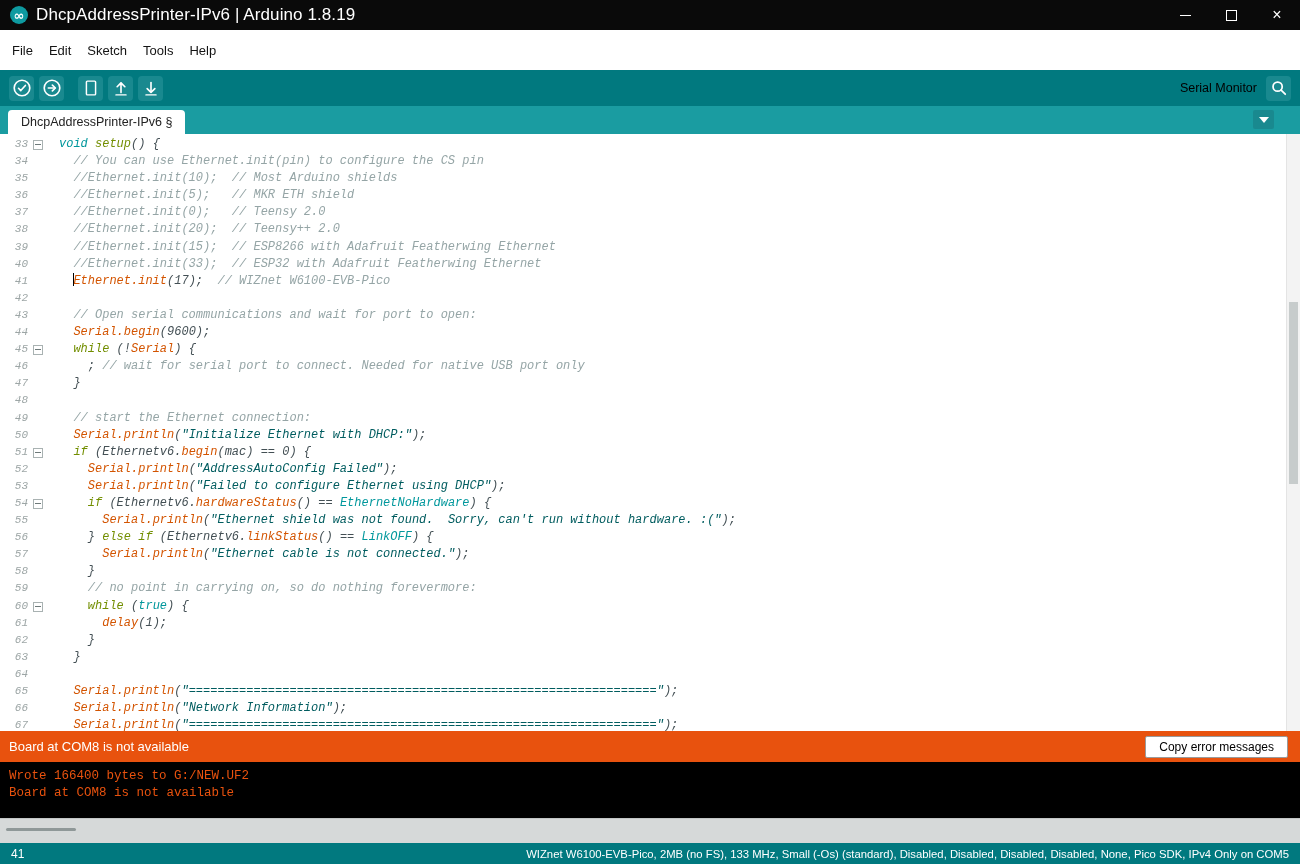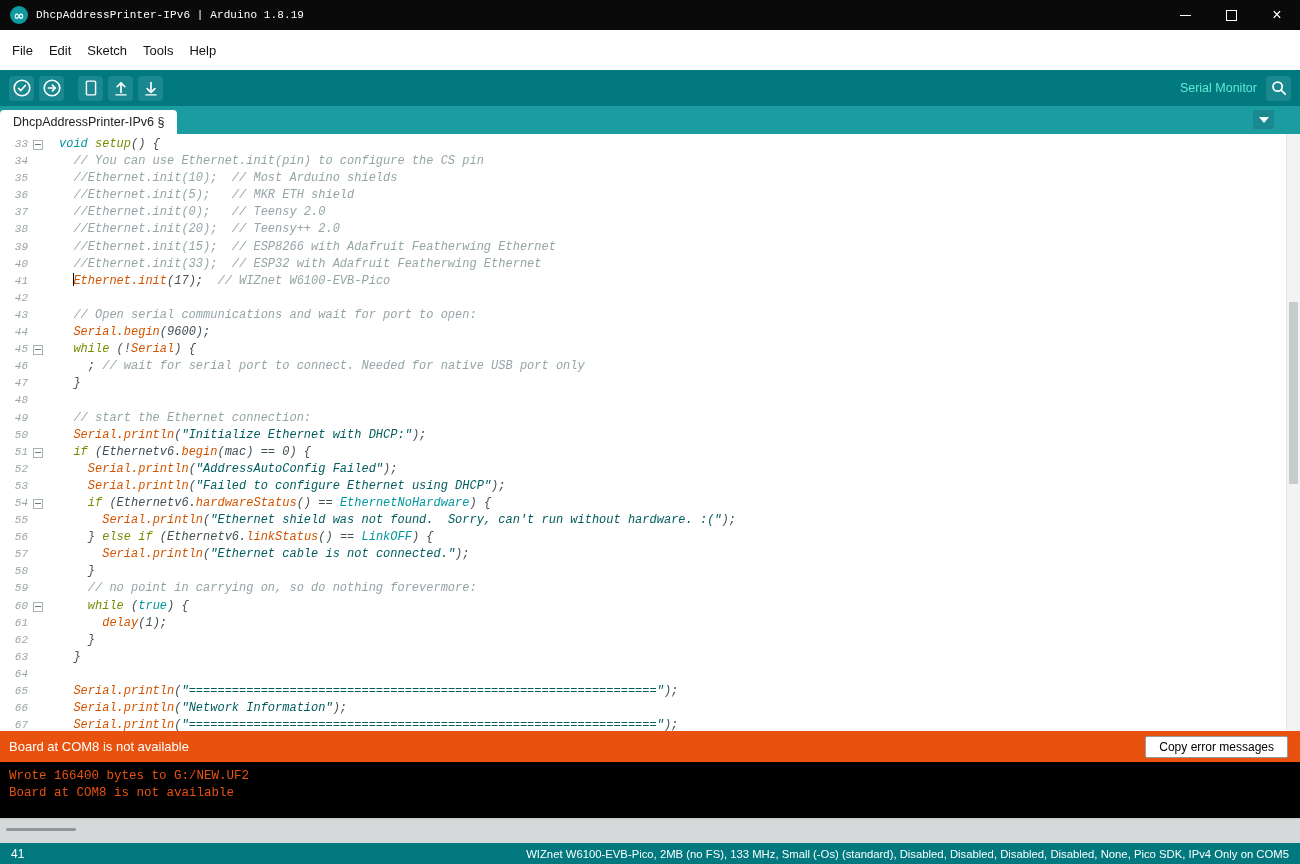--- a/index.html
+++ b/index.html
@@ -6,38 +6,38 @@
   body{
     width:1300px;height:864px;overflow:hidden;background:#fff;
     font-family:"Liberation Sans",sans-serif;
     -webkit-font-smoothing:antialiased;
   }
   .app{display:flex;flex-direction:column;width:1300px;height:864px;}
 
   
   .titlebar{height:30px;background:var(--titlebar-bg,#0a0a0a);color:#fff;display:flex;align-items:center;flex:0 0 auto;}
   .app-icon{width:18px;height:18px;border-radius:50%;background:#0E9AA0;color:#fff;display:flex;align-items:center;justify-content:center;font-size:13px;font-weight:bold;margin:0 8px 0 10px;font-family:"DejaVu Sans",sans-serif;}
-  .title{font-size:11px;letter-spacing:.1px;font-family:Liberation Mono, monospace;}
+  .title{font-size:17px;letter-spacing:.1px;}
   .win-controls{margin-left:auto;display:flex;height:100%;}
   .wc{width:46px;height:100%;display:flex;align-items:center;justify-content:center;color:#fff;font-size:16px;cursor:default;}
   .min-glyph{width:11px;height:1px;background:#fff;display:block;}
   .max-glyph{width:9px;height:9px;border:1px solid #fff;display:block;}
 
   
   .menubar{height:40px;background:#ffffff;display:flex;align-items:center;padding-left:4px;flex:0 0 auto;}
   .menu-item{font-size:13px;color:#141414;padding:3px 8px;}
 
   
   .toolbar{height:36px;background:var(--toolbar-bg,#01797F);display:flex;align-items:center;padding:0 9px;gap:5px;flex:0 0 auto;}
   .tbtn{width:25px;height:25px;border-radius:4px;background:var(--button-bg,#19898F);display:flex;align-items:center;justify-content:center;flex:0 0 auto;}
   .group-gap{margin-left:9px;}
-  .toolbar-right{margin-left:auto;display:flex;align-items:center;gap:9px;color:#5eead4;font-size:12.5px;}
-
-  
-  .tabstrip{height:28px;background:var(--tabstrip-bg,#1A9CA1);display:flex;align-items:flex-end;padding-left:0;position:relative;flex:0 0 auto;}
+  .toolbar-right{margin-left:auto;display:flex;align-items:center;gap:9px;color:#000000;font-size:12.5px;}
+
+  
+  .tabstrip{height:28px;background:var(--tabstrip-bg,#1A9CA1);display:flex;align-items:flex-end;padding-left:8px;position:relative;flex:0 0 auto;}
   .tab{height:24px;background:#fff;border-radius:4px 4px 0 0;display:flex;align-items:center;padding:0 13px;font-size:12.5px;color:#222;}
   .tab-menu-btn{position:absolute;right:26px;top:4px;width:21px;height:19px;background:var(--button-bg,#19898F);display:flex;align-items:center;justify-content:center;border-radius:2px;}
   .tri-down{width:0;height:0;border-left:5px solid transparent;border-right:5px solid transparent;border-top:6px solid #fff;}
 
   
   .editor{flex:1 1 auto;background:#fff;position:relative;overflow:hidden;
     font-family:"Liberation Mono","DejaVu Sans Mono",monospace;font-style:italic;}
   .code-lines{padding-top:2px;}
   .code-line{display:flex;height:17.1px;line-height:17.1px;font-size:12px;white-space:pre;}
   .gutter{flex:0 0 46px;display:flex;}

